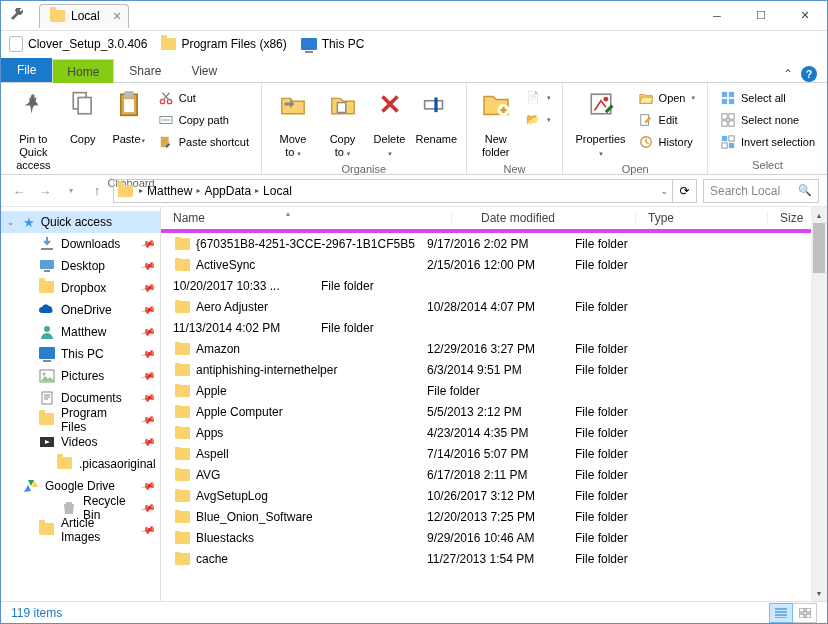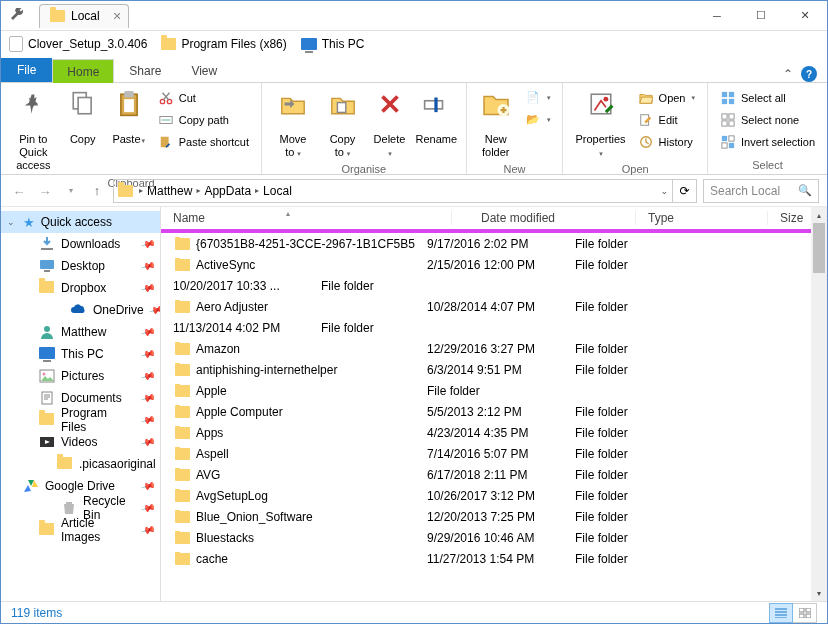--- a/index.html
+++ b/index.html
@@ -403,21 +403,21 @@
           <span>Desktop</span>
           <span class="pin-ico">📌</span>
         </div>
         <div class="nav-item" style="padding-left: 38px;">
           <span class="nav-ico">
             <div class="folder-ico-sm"></div>
           </span>
           <span>Dropbox</span>
           <span class="pin-ico">📌</span>
         </div>
-        <div class="nav-item" style="padding-left: 38px; margin-left: 32px;">
+        <div class="nav-item" style="padding-left: 38px;">
           <span class="nav-ico"><svg width="16" height="14" viewBox="0 0 16 14">
               <path fill="#0f5fb5" d="M3 10a3 3 0 010-6 4 4 0 017-1 3 3 0 013 3 2.5 2.5 0 01-1 4z"></path>
             </svg></span>
           <span>OneDrive</span>
           <span class="pin-ico">📌</span>
         </div>
         <div class="nav-item" style="padding-left: 38px;">
           <span class="nav-ico"><svg width="16" height="14" viewBox="0 0 16 14">
               <circle cx="8" cy="4" r="3" fill="#4a9"></circle>
               <path d="M2 14a6 6 0 0112 0z" fill="#4a9"></path>

